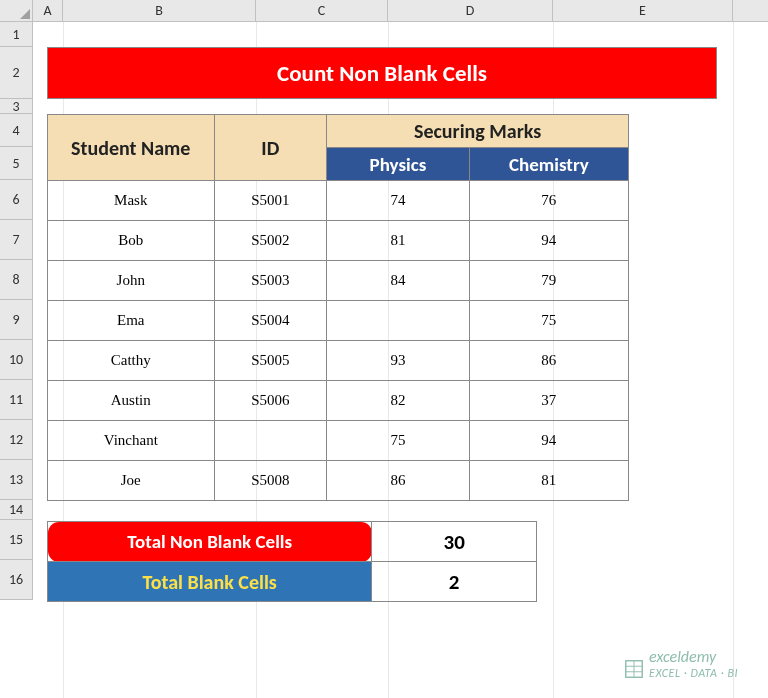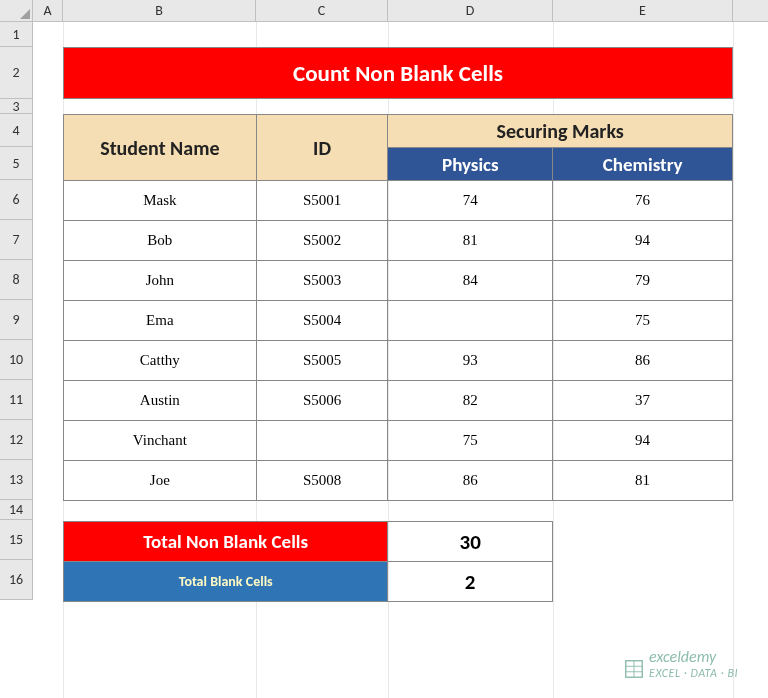--- a/index.html
+++ b/index.html
@@ -81,42 +81,42 @@
     .rh-4 { height: 33px; }
     .rh-5 { height: 33px; }
     .rh-std { height: 40px; }
     .rh-14 { height: 20px; }
     .rh-15 { height: 40px; }
     .rh-16 { height: 40px; }
     
     .content-area {
       position: absolute;
       top: 22px;
-      left: 63px;
+      left: 47px;
       right: 0;
     }
     
     .title-banner {
       margin-top: 25px;
       width: 670px;
       height: 52px;
       background: #ff0000;
       display: flex;
       align-items: center;
       justify-content: center;
       color: #fff;
       font-size: 23px;
       font-weight: bold;
       border: 1px solid #888;
     }
     
     .spacer-3 { height: 15px; }
     
     .data-table {
-      width: 670px;
+      width: 582px;
       border-collapse: collapse;
     }
     .data-table th, .data-table td {
       border: 1px solid #888;
       text-align: center;
       vertical-align: middle;
     }
     .header-tan {
       background: #f5deb3;
       font-weight: bold;
@@ -152,26 +152,27 @@
       text-align: center;
       vertical-align: middle;
       height: 40px;
     }
     .sum-label-red {
       background: #ff0000;
       color: #fff;
       font-weight: bold;
       font-size: 19px;
       width: 325px;
+      border-radius: 11px;
     }
     .sum-label-blue {
       background: #2f75b5;
-      color: #fef9c3;
-      font-weight: bold;
-      font-size: 14px;
+      color: #fde047;
+      font-weight: bold;
+      font-size: 20px;
       width: 325px;
     }
     .sum-value {
       font-weight: bold;
       font-size: 21px;
       width: 165px;
     }
     
     .watermark {
       position: absolute;

